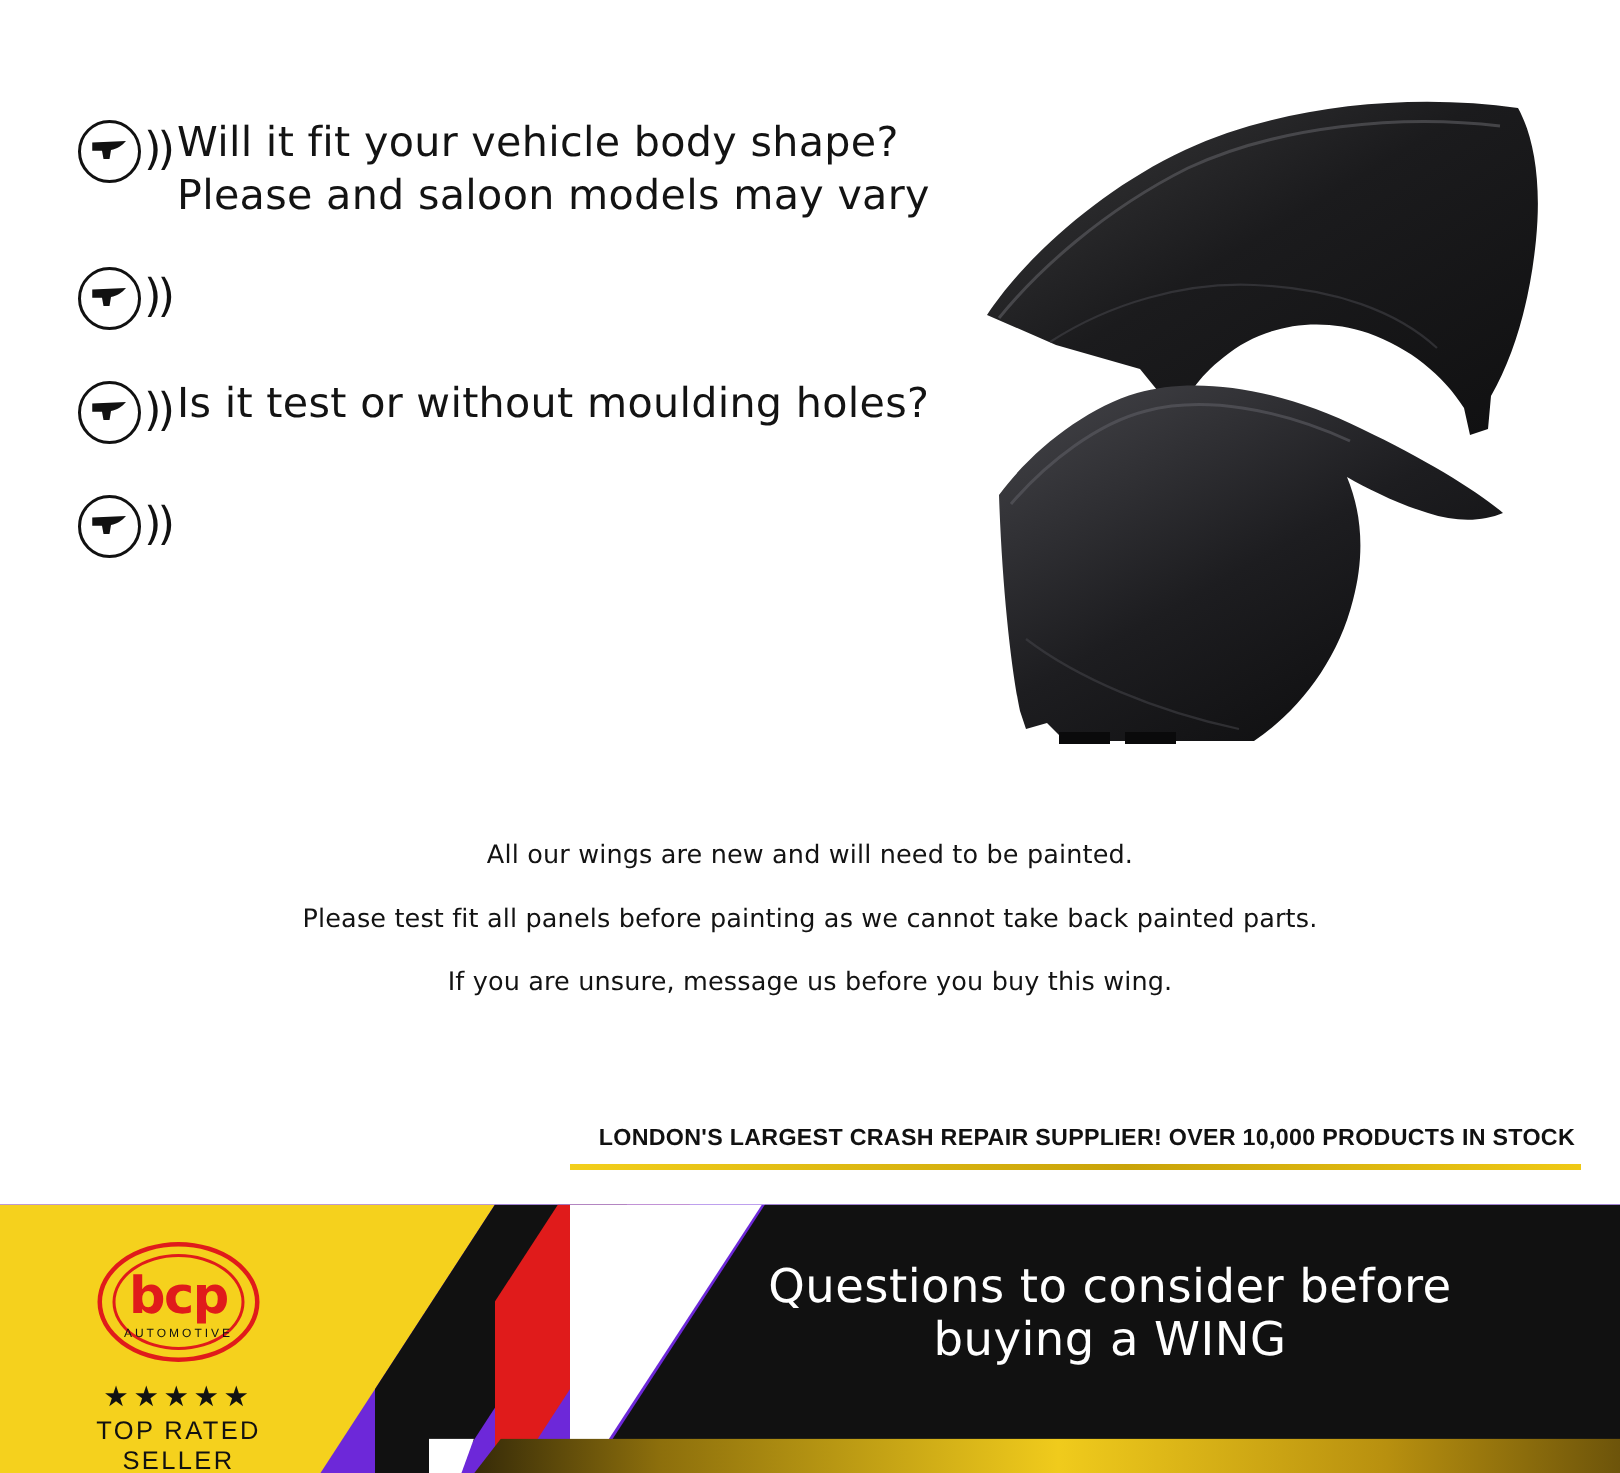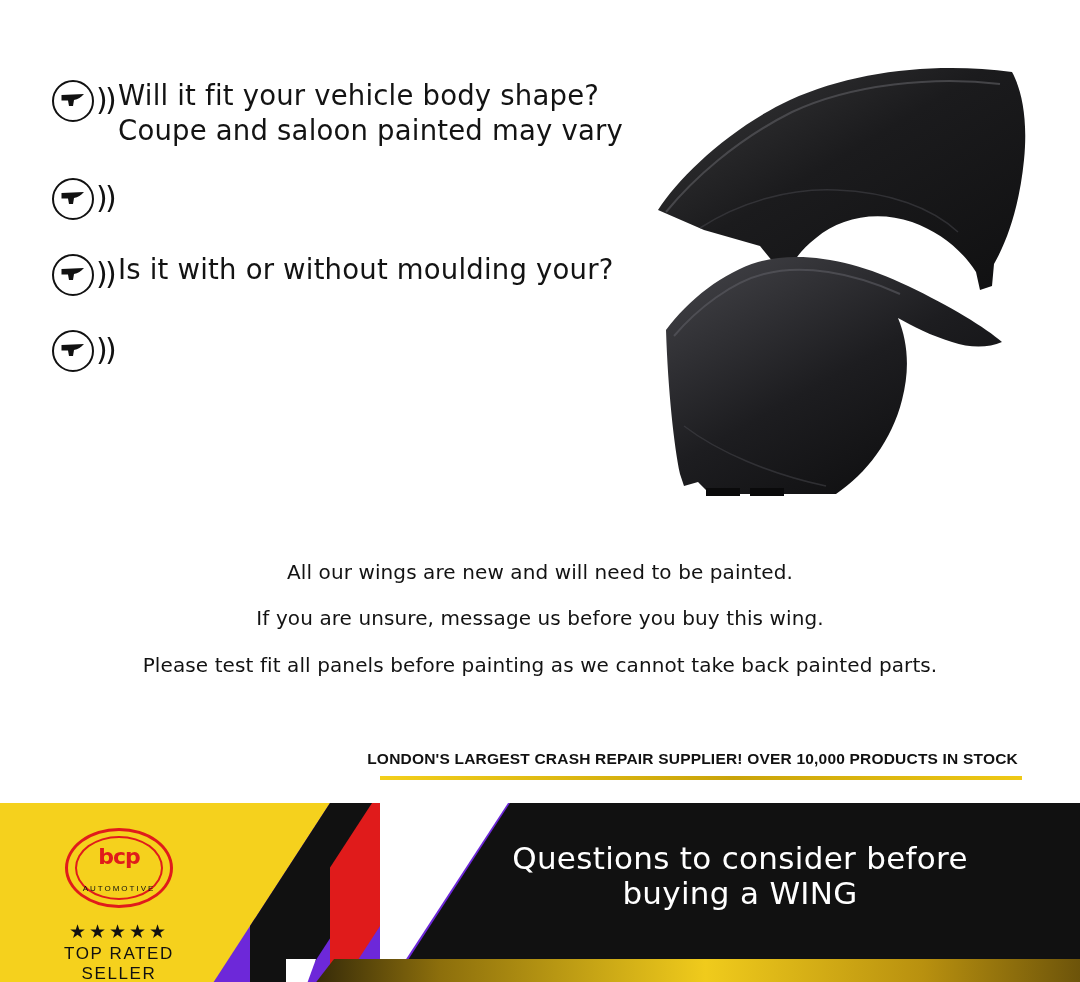--- a/index.html
+++ b/index.html
@@ -88,33 +88,34 @@
   #statements {
     position: absolute;
     left: 40px;
     top: 560px;
     width: 1000px;
     text-align: center;
     font-family: "DejaVu Sans", sans-serif;
     color: #131313;
   }
   .statement {
-    font-size: 20px;
+    font-size: 17px;
     line-height: 1.22;
     margin-bottom: 22px;
     letter-spacing: 0.1px;
   }
 
   
   #strap {
     position: absolute;
     left: 0;
     top: 748px;
     width: 1040px;
     height: 38px;
+    padding-left: 32px;
   }
   #strap-text {
     position: absolute;
     right: 22px;
     top: 2px;
     font-size: 15.5px;
     font-weight: bold;
     letter-spacing: 0.2px;
     color: #111;
     font-family: "Liberation Sans", sans-serif;
@@ -234,21 +235,21 @@
   }
   #logo-ring .r1 { left: 8px; top: 6px; width: 108px; height: 80px; }
   #logo-ring .r2 { left: 18px; top: 14px; width: 88px; height: 64px; border-width: 2px;}
   #logo-bcp {
     position: absolute;
     left: 0; top: 22px;
     width: 124px;
     text-align: center;
     font-family: "DejaVu Sans", sans-serif;
     font-weight: bold;
-    font-size: 22px;
+    font-size: 34px;
     color: #e01b1b;
     letter-spacing: -1px;
   }
   #logo-sub {
     position: absolute;
     left: 0; top: 62px;
     width: 124px;
     font-size: 8px;
     letter-spacing: 2px;
     color: #111;
@@ -278,21 +279,21 @@
 
     <div class="bullet">
       <div class="bullet-icon">
         <div class="circ"></div>
         <svg class="wing" viewBox="0 0 50 32" xmlns="http://www.w3.org/2000/svg">
           <path d="M1 4 L46 2 C40 9 34 12 26 14 L24 26 L16 26 L14 15 L1 15 Z" fill="#111"></path>
         </svg>
         <span class="arc arc1">)</span>
         <span class="arc arc2">)</span>
       </div>
-      <div class="bullet-text">Will it fit your vehicle body shape? Coupe and saloon painted may vary</div>
+      <div class="bullet-text">Will it fit your vehicle body shape? Please and saloon models may vary</div>
     </div>
 
     <div class="bullet">
       <div class="bullet-icon">
         <div class="circ"></div>
         <svg class="wing" viewBox="0 0 50 32" xmlns="http://www.w3.org/2000/svg">
           <path d="M1 4 L46 2 C40 9 34 12 26 14 L24 26 L16 26 L14 15 L1 15 Z" fill="#111"></path>
         </svg>
         <span class="arc arc1">)</span>
         <span class="arc arc2">)</span>
@@ -301,21 +302,21 @@
 
     <div class="bullet">
       <div class="bullet-icon">
         <div class="circ"></div>
         <svg class="wing" viewBox="0 0 50 32" xmlns="http://www.w3.org/2000/svg">
           <path d="M1 4 L46 2 C40 9 34 12 26 14 L24 26 L16 26 L14 15 L1 15 Z" fill="#111"></path>
         </svg>
         <span class="arc arc1">)</span>
         <span class="arc arc2">)</span>
       </div>
-      <div class="bullet-text">Is it with or without moulding your?</div>
+      <div class="bullet-text">Is it test or without moulding holes?</div>
     </div>
 
     <div class="bullet">
       <div class="bullet-icon">
         <div class="circ"></div>
         <svg class="wing" viewBox="0 0 50 32" xmlns="http://www.w3.org/2000/svg">
           <path d="M1 4 L46 2 C40 9 34 12 26 14 L24 26 L16 26 L14 15 L1 15 Z" fill="#111"></path>
         </svg>
         <span class="arc arc1">)</span>
         <span class="arc arc2">)</span>
@@ -357,22 +358,22 @@
         <path d="M34 286 C58 258 92 232 124 224 C162 214 212 222 260 244" fill="none" stroke="#5e5e64" stroke-width="2" opacity="0.6"></path>
         <path d="M44 376 C78 402 130 424 186 436" fill="none" stroke="#46464b" stroke-width="1.5" opacity="0.55"></path>
         <rect x="66" y="438" width="34" height="8" fill="#0a0a0b"></rect>
         <rect x="110" y="438" width="34" height="8" fill="#0a0a0b"></rect>
       </g>
     </svg>
   </div>
 
   <div id="statements">
     <div class="statement">All our wings are new and will need to be painted.</div>
+    <div class="statement">Please test fit all panels before painting as we cannot take back painted parts.</div>
     <div class="statement">If you are unsure, message us before you buy this wing.</div>
-    <div class="statement">Please test fit all panels before painting as we cannot take back painted parts.</div>
   </div>
 
   <div id="strap">
     <div id="strap-text">LONDON'S LARGEST CRASH REPAIR SUPPLIER! OVER 10,000 PRODUCTS IN STOCK</div>
     <div id="strap-rule"></div>
   </div>
 
   <div id="banner">
     <div class="yellow-block"></div>
     <div class="black-stripe"></div>

